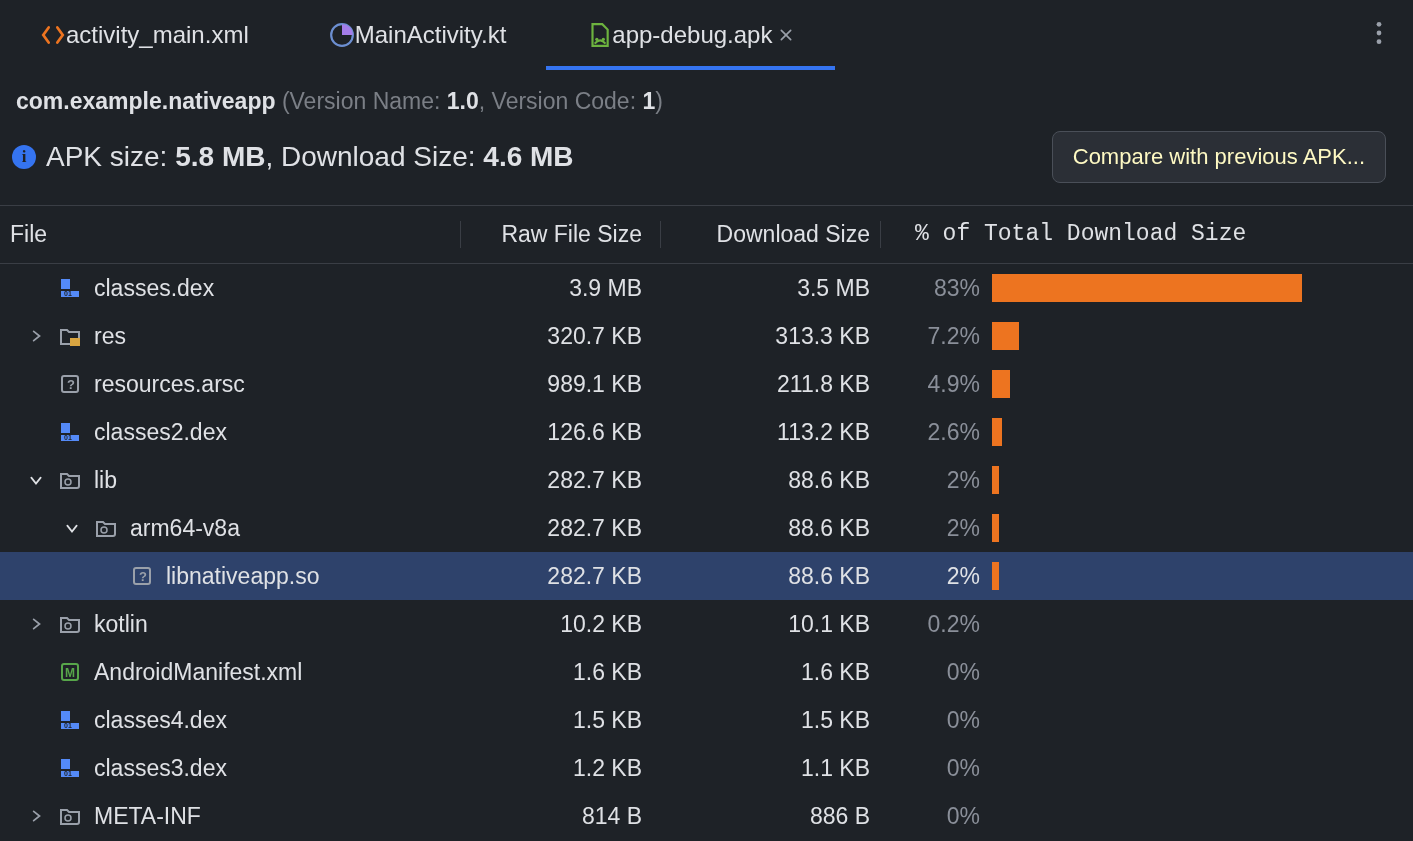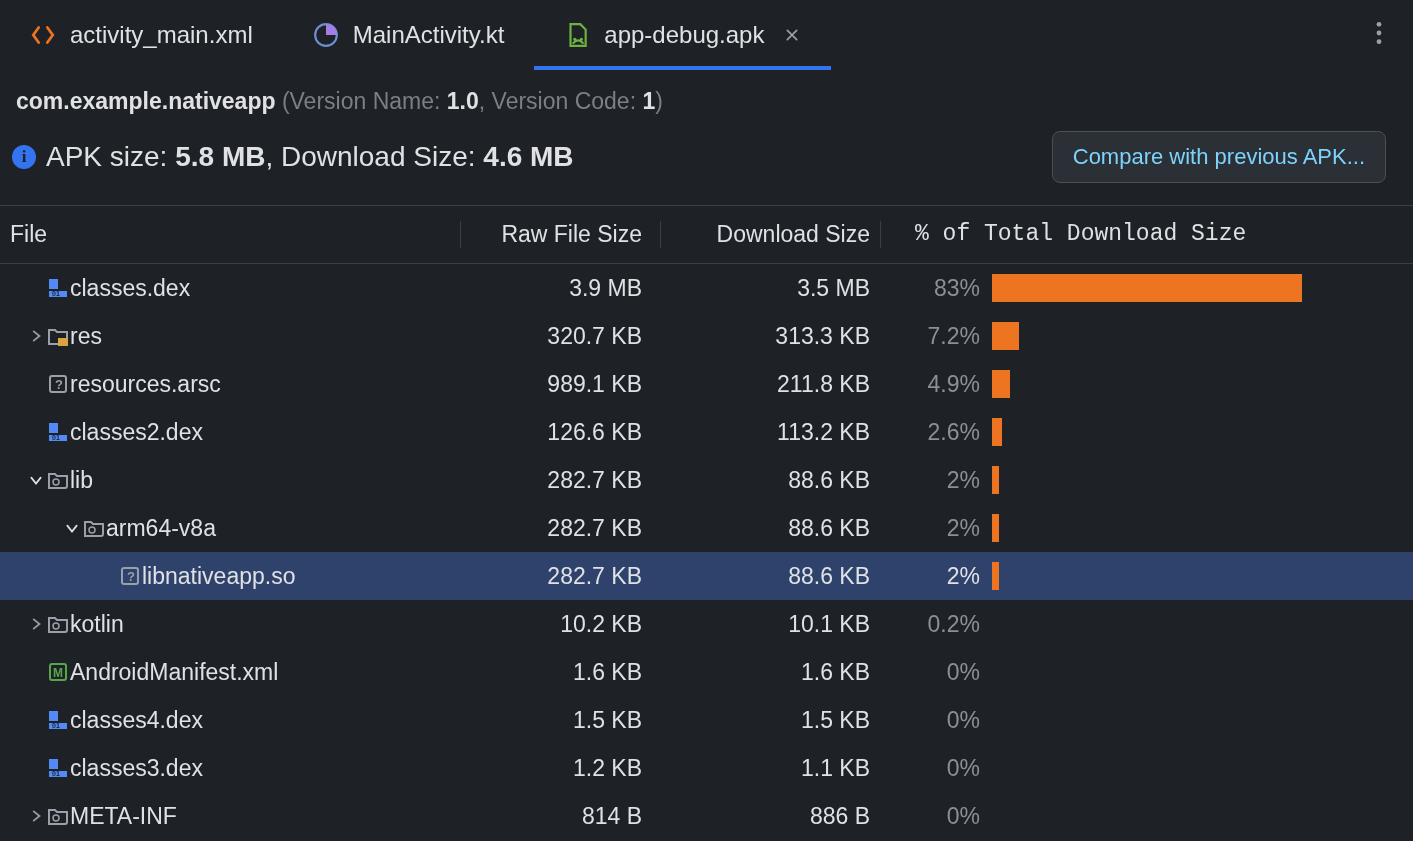--- a/index.html
+++ b/index.html
@@ -18,23 +18,23 @@
     .tabs {
       display: flex;
       align-items: center;
       height: 70px;
       background: #1e2227;
       position: relative;
     }
     .tab {
       display: flex;
       align-items: center;
-      padding: 0 30px;
+      padding: 0 40px;
       height: 100%;
-      gap: 14px;
+      gap: 0;
       cursor: pointer;
       position: relative;
     }
     .tab.active::after {
       content: "";
       position: absolute;
       bottom: 0;
       left: 0;
       right: 0;
       height: 4px;
@@ -94,21 +94,21 @@
     }
     .size-text { font-size: 28px; }
     .size-val { font-weight: 700; }
     .compare-btn {
       margin-left: auto;
       margin-right: 15px;
       padding: 12px 20px;
       background: #2b2f36;
       border: 1px solid #4a4f58;
       border-radius: 8px;
-      color: #7dd3fc;
+      color: #fef9c3;
       font-size: 22px;
       cursor: pointer;
     }
     .table-header {
       display: grid;
       grid-template-columns: 460px 200px 220px 520px;
       padding: 15px 0;
       border-top: 1px solid #3a3e45;
       border-bottom: 1px solid #3a3e45;
       font-size: 23px;
@@ -138,21 +138,21 @@
       align-items: center;
       height: 48px;
       font-size: 23px;
     }
     .row.selected {
       background: #2e426b;
     }
     .file-cell {
       display: flex;
       align-items: center;
-      gap: 0;
+      gap: 12px;
     }
     .chev {
       width: 20px;
       display: inline-flex;
       justify-content: center;
       align-items: center;
       flex-shrink: 0;
     }
     .file-icon { width: 24px; height: 24px; display: inline-flex; align-items: center; justify-content: center; flex-shrink: 0; }
     .raw-cell { text-align: right; padding-right: 18px; color: #dfe1e5; }

